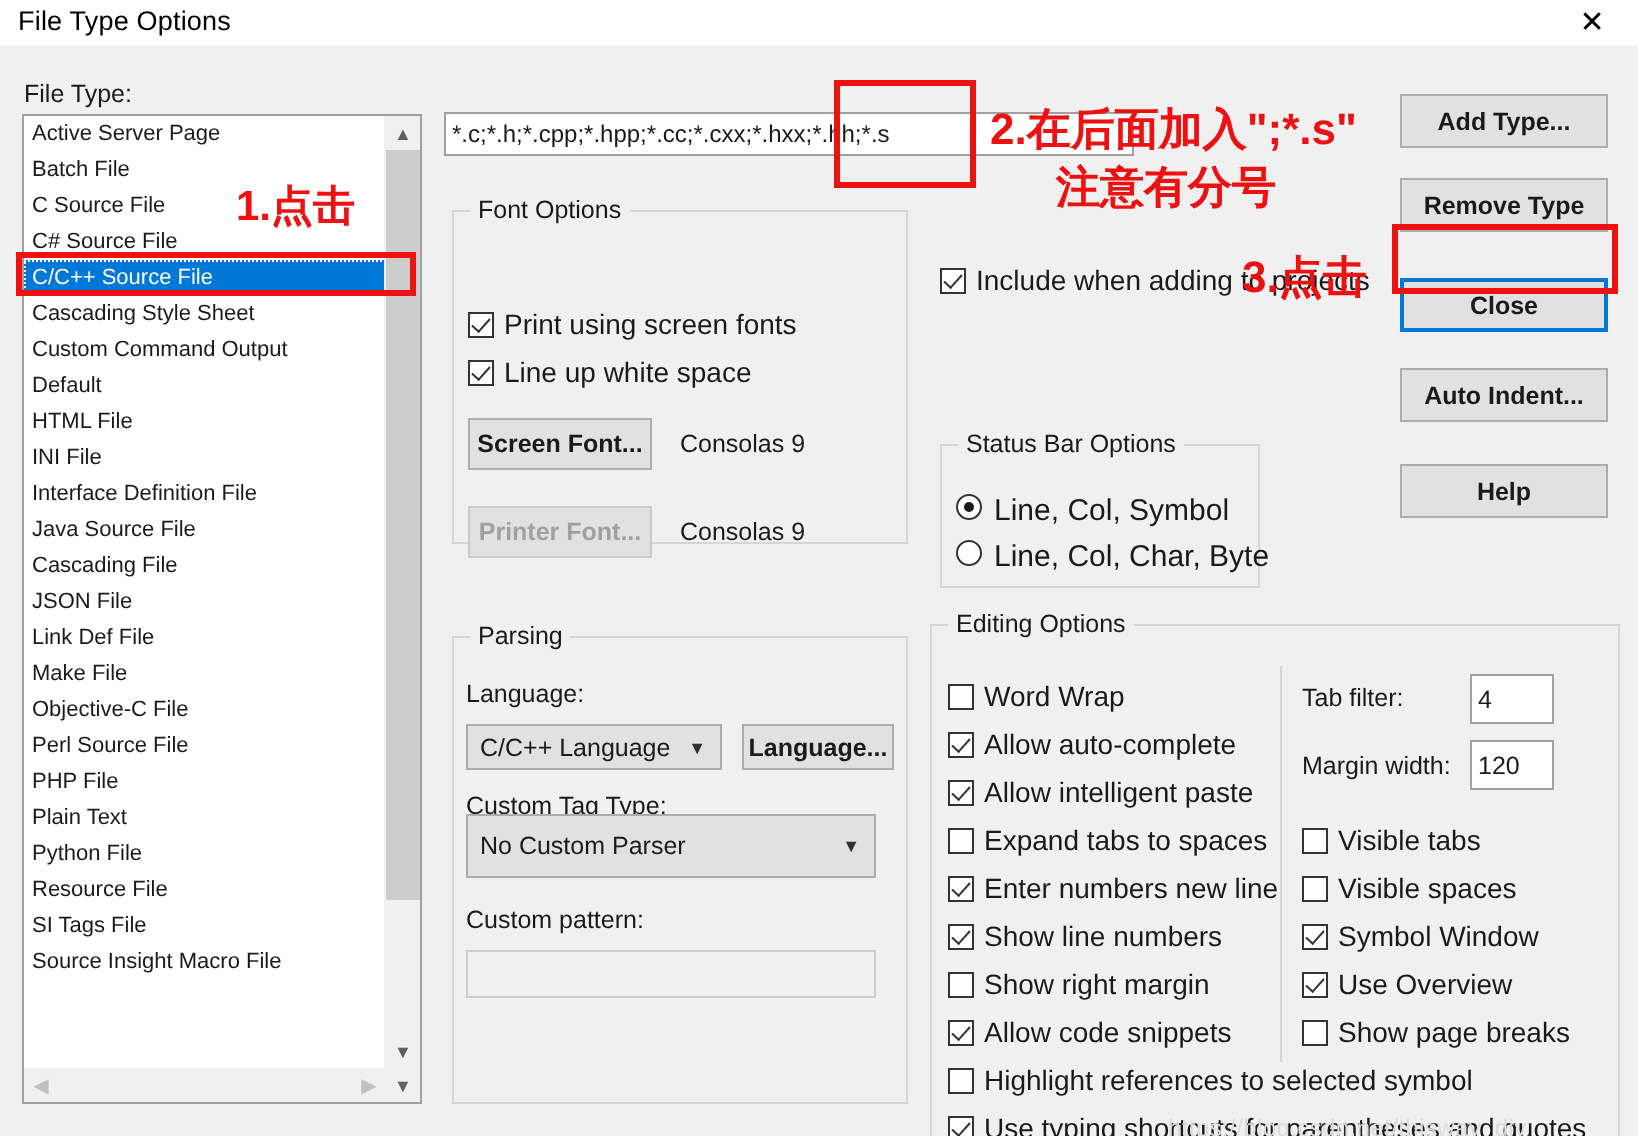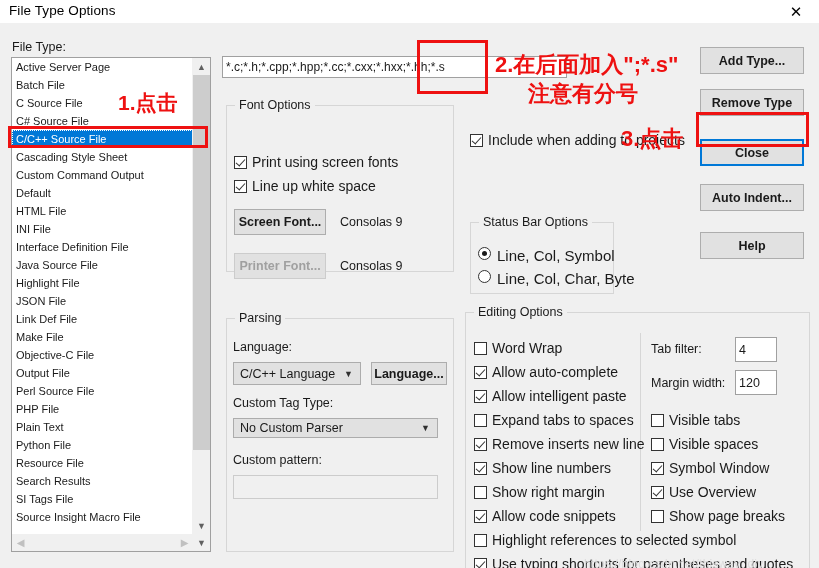--- a/index.html
+++ b/index.html
@@ -227,21 +227,21 @@
   #screen-font-btn { left: 234px; top: 186px; width: 92px; height: 26px; }
   #printer-font-btn { left: 234px; top: 230px; width: 92px; height: 26px; }
   #screen-font-name { left: 340px; top: 192px; }
   #printer-font-name { left: 340px; top: 236px; }
 
   
   #include-chk { left: 470px; top: 109px; }
 
   
   #status-bar-options {
-    left: 470px; top: 199px; width: 144px; height: 72px;
+    left: 470px; top: 199px; width: 160px; height: 72px;
   }
 
   
   #parsing {
     left: 226px; top: 295px; width: 228px; height: 234px;
   }
   .combo {
     position: absolute;
     background: #e1e1e1;
     border: 1px solid #acacac;
@@ -252,21 +252,21 @@
     cursor: default;
     white-space: nowrap;
   }
   .combo .arrow {
     position: absolute; right: 7px; top: 50%;
     transform: translateY(-50%);
     font-size: 9px; color: #303030;
   }
   #lang-combo { left: 233px; top: 339px; width: 128px; height: 23px; }
   #lang-btn   { left: 371px; top: 339px; width: 76px; height: 23px; }
-  #tagtype-combo { left: 233px; top: 395px; width: 205px; height: 20px; }
+  #tagtype-combo { left: 233px; top: 384px; width: 205px; height: 32px; }
   #custom-pattern-input {
     position: absolute; left: 233px; top: 452px;
     width: 205px; height: 24px;
     border: 1px solid #cccccc;
     background: #f0f0f0;
     box-sizing: border-box;
     font-family: "Liberation Sans", sans-serif;
     font-size: 12.5px;
     padding: 0 4px;
     outline: none;
@@ -357,32 +357,30 @@
         <div class="list-item">C Source File</div>
         <div class="list-item">C# Source File</div>
         <div class="list-item selected">C/C++ Source File</div>
         <div class="list-item">Cascading Style Sheet</div>
         <div class="list-item">Custom Command Output</div>
         <div class="list-item">Default</div>
         <div class="list-item">HTML File</div>
         <div class="list-item">INI File</div>
         <div class="list-item">Interface Definition File</div>
         <div class="list-item">Java Source File</div>
-        <div class="list-item">Highlight File</div>
+        <div class="list-item">Cascading File</div>
         <div class="list-item">JSON File</div>
         <div class="list-item">Link Def File</div>
         <div class="list-item">Make File</div>
         <div class="list-item">Objective-C File</div>
-        <div class="list-item">Output File</div>
         <div class="list-item">Perl Source File</div>
         <div class="list-item">PHP File</div>
         <div class="list-item">Plain Text</div>
         <div class="list-item">Python File</div>
         <div class="list-item">Resource File</div>
-        <div class="list-item">Search Results</div>
         <div class="list-item">SI Tags File</div>
         <div class="list-item">Source Insight Macro File</div>
       </div>
 
     <div id="vscroll">
       <div class="sb-arrow" id="vscroll-up">▲</div>
       <div id="vscroll-thumb"></div>
       <div class="sb-arrow" id="vscroll-down">▼</div>
     </div>
 
@@ -462,21 +460,21 @@
   <div class="chk on" style="left:474px; top:365px;">
       <span class="box"></span>
       <span>Allow intelligent paste</span>
     </div>
   <div class="chk" style="left:474px; top:389px;">
       <span class="box"></span>
       <span>Expand tabs to spaces</span>
     </div>
   <div class="chk on" style="left:474px; top:413px;">
       <span class="box"></span>
-      <span>Remove inserts new line</span>
+      <span>Enter numbers new line</span>
     </div>
   <div class="chk on" style="left:474px; top:437px;">
       <span class="box"></span>
       <span>Show line numbers</span>
     </div>
   <div class="chk" style="left:474px; top:461px;">
       <span class="box"></span>
       <span>Show right margin</span>
     </div>
   <div class="chk on" style="left:474px; top:485px;">

